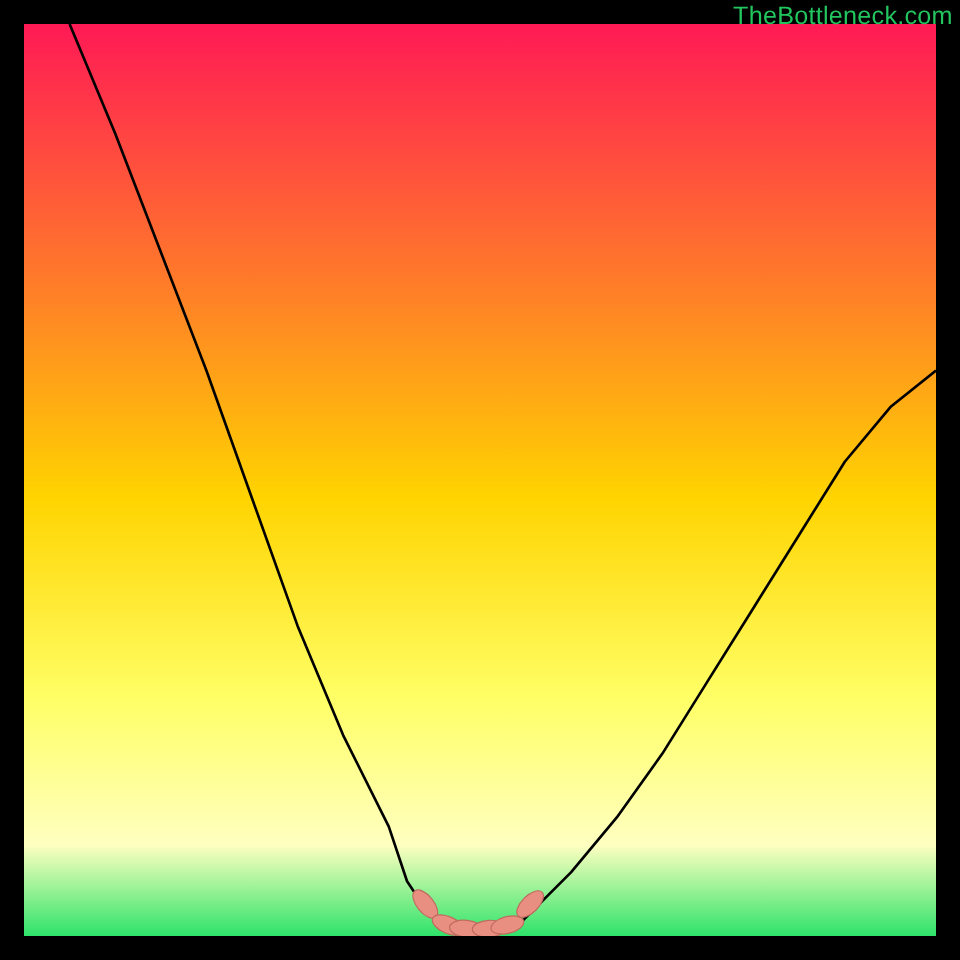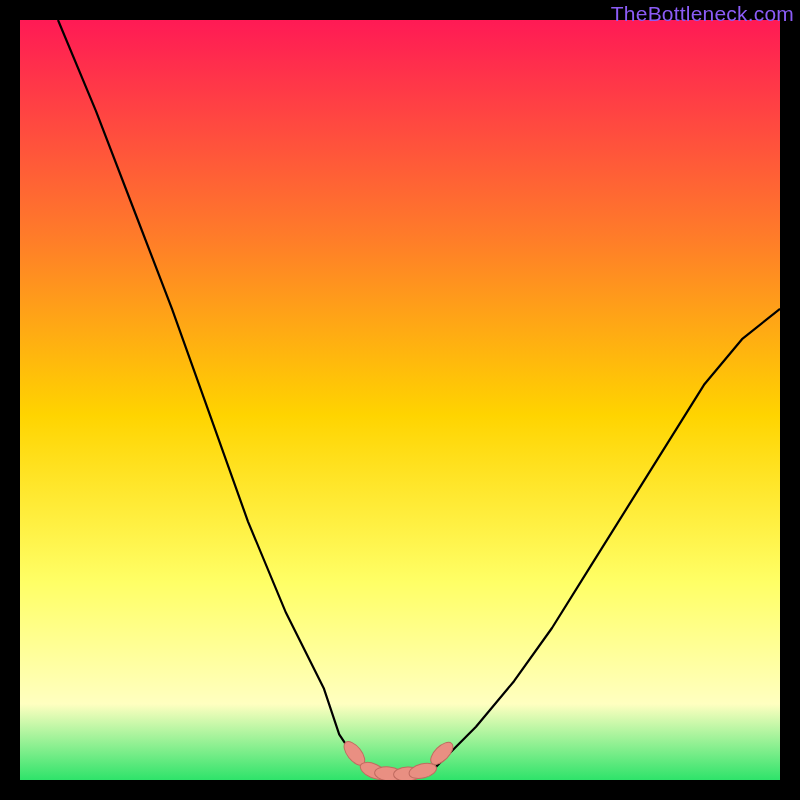--- a/index.html
+++ b/index.html
@@ -24,21 +24,21 @@
     width: 760px;
     height: 760px;
     overflow: hidden;
   }
   .watermark {
     position: absolute;
     top: 2px;
     right: 6px;
     font-size: 21px;
     font-weight: 500;
-    color: #8b5cf6;
+    color: #22c55e;
     letter-spacing: 0.2px;
     z-index: 5;
   }
   svg { display: block; }
 </style>
 </head>
 <body>
 
 <div class="frame">
   <div class="watermark">TheBottleneck.com</div>

